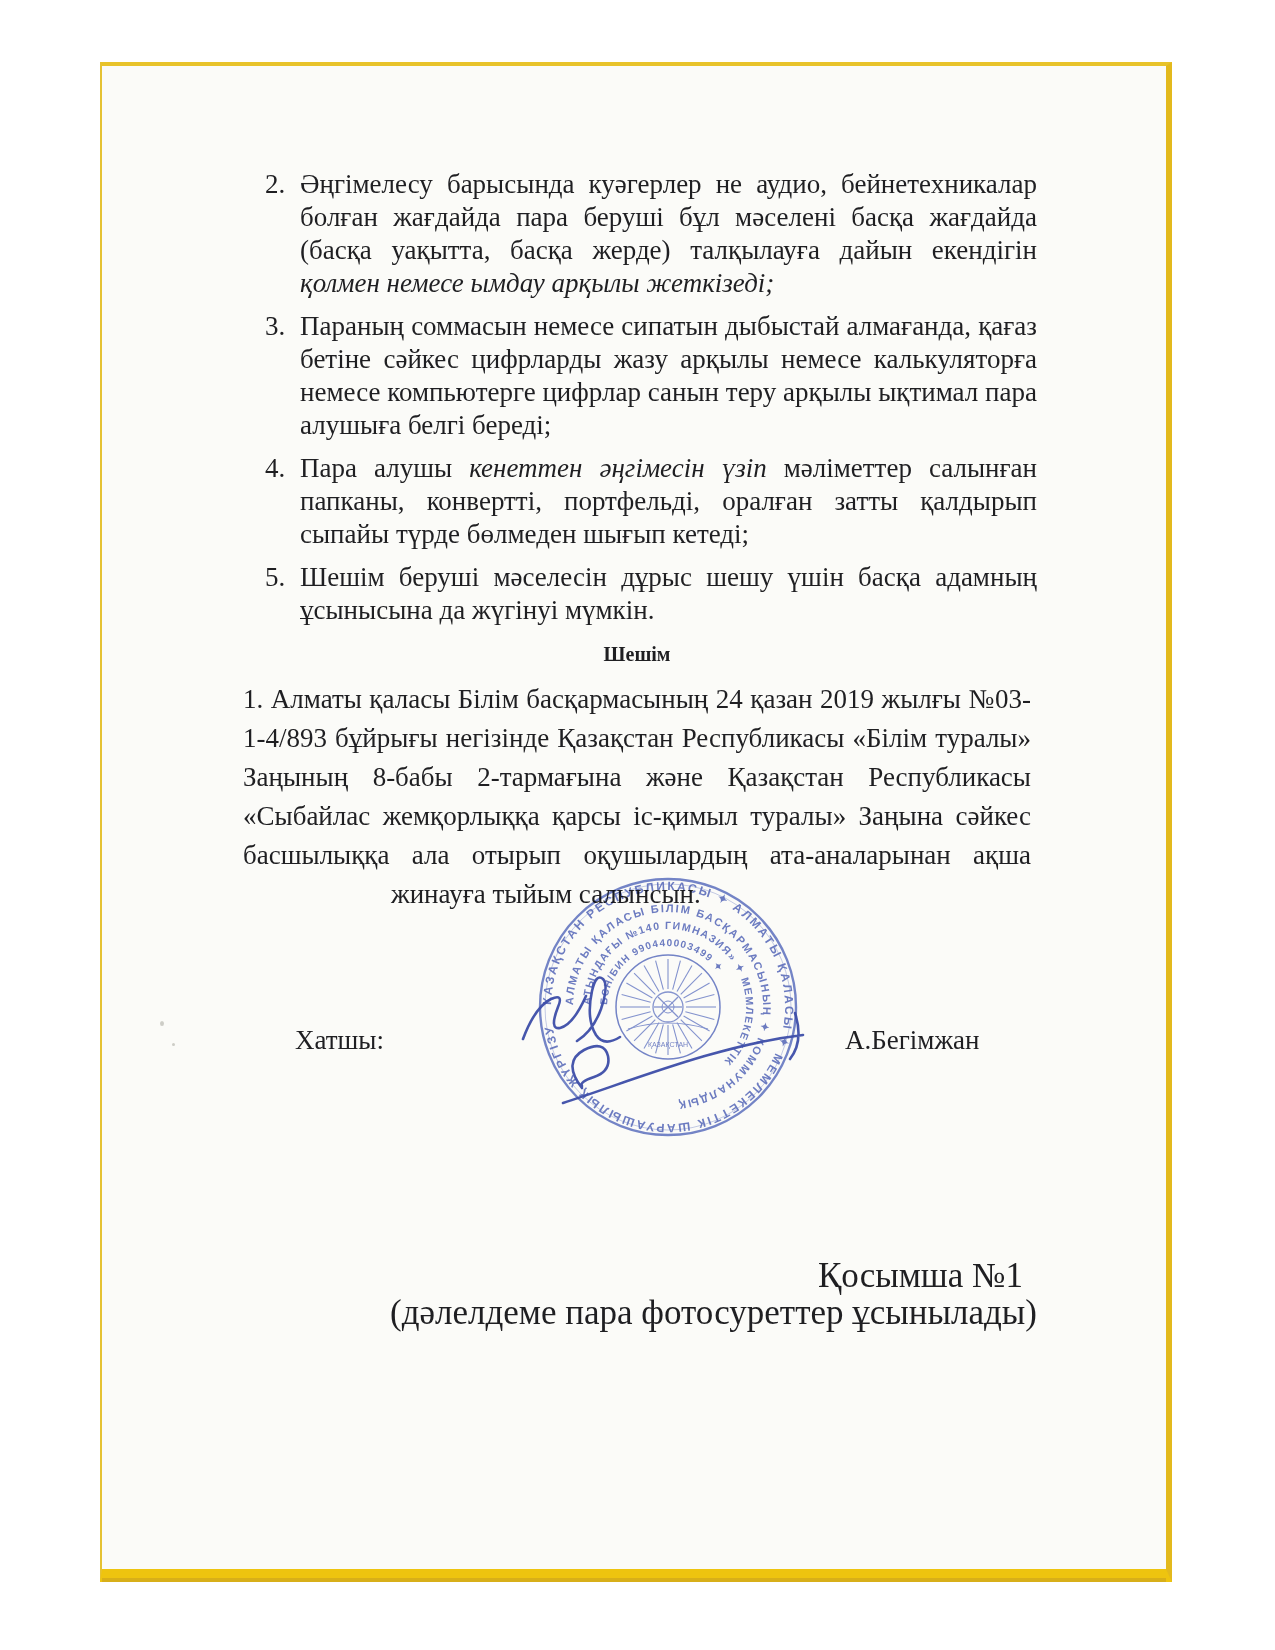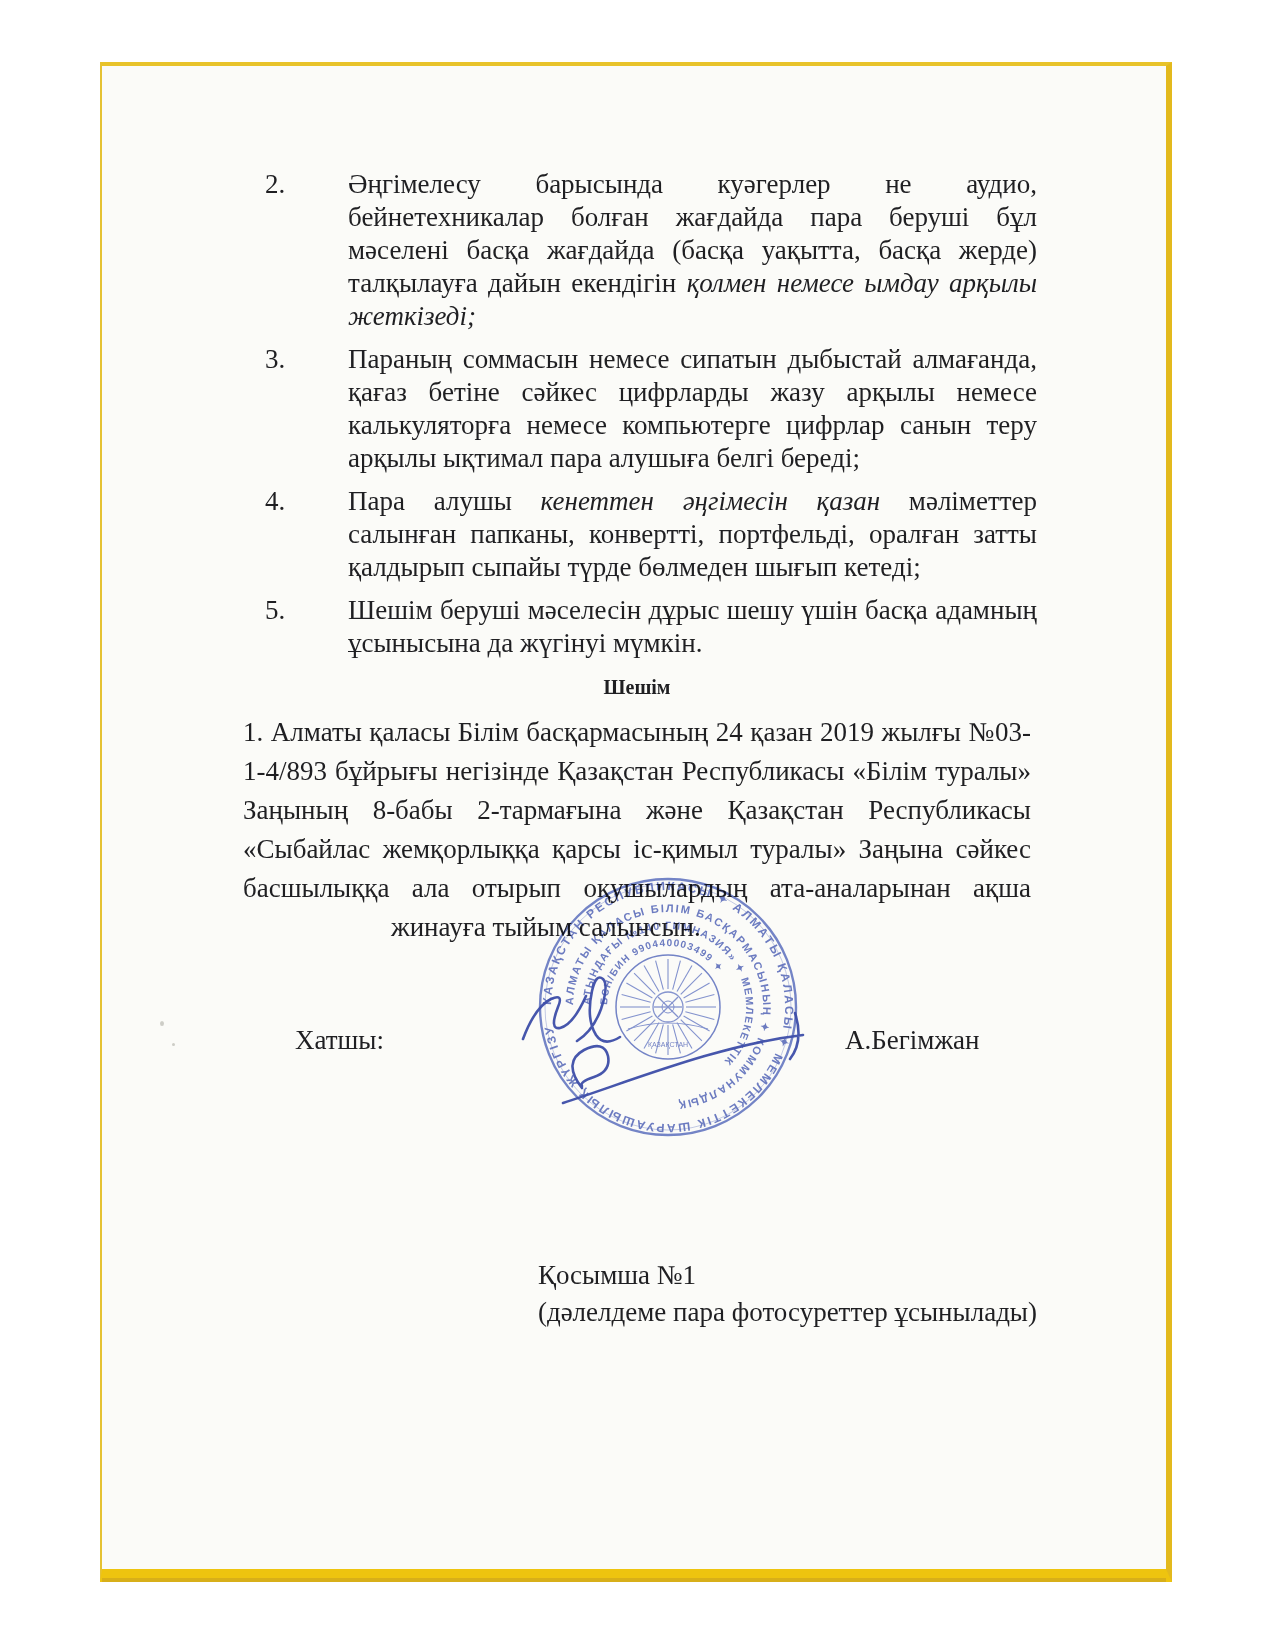--- a/index.html
+++ b/index.html
@@ -15,35 +15,35 @@
     border-color:#e8c32a #e3b91d #eec40f #e5c233;
     border-width:4px 6px 13px 2px;
   }
   .paper-inner{position:absolute;inset:0;}
   .content{
     position:absolute;left:135px;top:102px;width:800px;z-index:1;
     font-size:27px;line-height:33px;text-align:justify;
   }
   .li{display:flex;margin:0 0 10px 0;}
   .li .num{flex:0 0 63px;box-sizing:border-box;padding-left:28px;text-align:left;}
-  .li .txt{flex:1;margin-left:48px;}
+  .li .txt{flex:1;}
   .em-seg{font-style:italic;}
   .heading{
     text-align:center;font-weight:bold;font-size:20px;line-height:34px;
     margin:9px 0 9px 0;
   }
   .para{margin:6px;line-height:39px;}
   .gap{display:inline-block;width:148px;}
   .sigblock{position:absolute;left:193px;top:956px;width:742px;z-index:1;font-size:27px;}
   .sig-row{display:flex;line-height:36px;}
   .sig-label{width:550px;}
   .sig-name{white-space:nowrap;}
   .footer{
     position:absolute;top:1191px;right:129px;z-index:1;
-    font-size:27px;line-height:37px;
+    font-size:35px;line-height:37px;text-align:right;
   }
   .footer .l1{margin-right:14px;}
   .stamp-layer{
     position:absolute;left:379px;top:775px;width:460px;height:400px;z-index:2;
     mix-blend-mode:multiply;opacity:.92;pointer-events:none;
   }
   .speck{position:absolute;border-radius:50%;background:#a8a89f;opacity:.55;z-index:0;}
   .speck.s1{left:58px;top:955px;width:4px;height:5px;}
   .speck.s2{left:70px;top:977px;width:3px;height:3px;}
   .bottom-edge-shade{
@@ -67,21 +67,21 @@
         <span class="txt"><span>Әңгімелесу барысында куәгерлер не аудио, бейнетехникалар болған жағдайда пара беруші бұл мәселені басқа жағдайда (басқа уақытта, басқа жерде) талқылауға дайын екендігін </span><span class="em-seg">қолмен немесе ымдау арқылы жеткізеді;</span></span>
       </div>
 
       <div class="li">
         <span class="num">3.</span>
         <span class="txt"><span>Параның соммасын немесе сипатын дыбыстай алмағанда, қағаз бетіне сәйкес цифрларды жазу арқылы немесе калькуляторға немесе компьютерге цифрлар санын теру арқылы ықтимал пара алушыға белгі береді;</span></span>
       </div>
 
       <div class="li">
         <span class="num">4.</span>
-        <span class="txt"><span>Пара алушы </span><span class="em-seg">кенеттен әңгімесін қазан</span><span> мәліметтер салынған папканы, конвертті, портфельді, оралған затты қалдырып сыпайы түрде бөлмеден шығып кетеді;</span></span>
+        <span class="txt"><span>Пара алушы </span><span class="em-seg">кенеттен әңгімесін үзіп</span><span> мәліметтер салынған папканы, конвертті, портфельді, оралған затты қалдырып сыпайы түрде бөлмеден шығып кетеді;</span></span>
       </div>
 
       <div class="li">
         <span class="num">5.</span>
         <span class="txt"><span>Шешім беруші мәселесін дұрыс шешу үшін басқа адамның ұсынысына да жүгінуі мүмкін.</span></span>
       </div>
 
       <div class="heading">Шешім</div>
 
       <p class="para"><span>1. Алматы қаласы Білім басқармасының 24 қазан 2019 жылғы №03-1-4/893  бұйрығы негізінде Қазақстан Республикасы «Білім туралы» Заңының 8-бабы 2-тармағына және Қазақстан Республикасы «Сыбайлас жемқорлыққа қарсы іс-қимыл туралы» Заңына сәйкес басшылыққа ала отырып  оқушылардың ата-аналарынан ақша</span><span class="gap"></span><span>жинауға тыйым  салынсын.</span></p>

